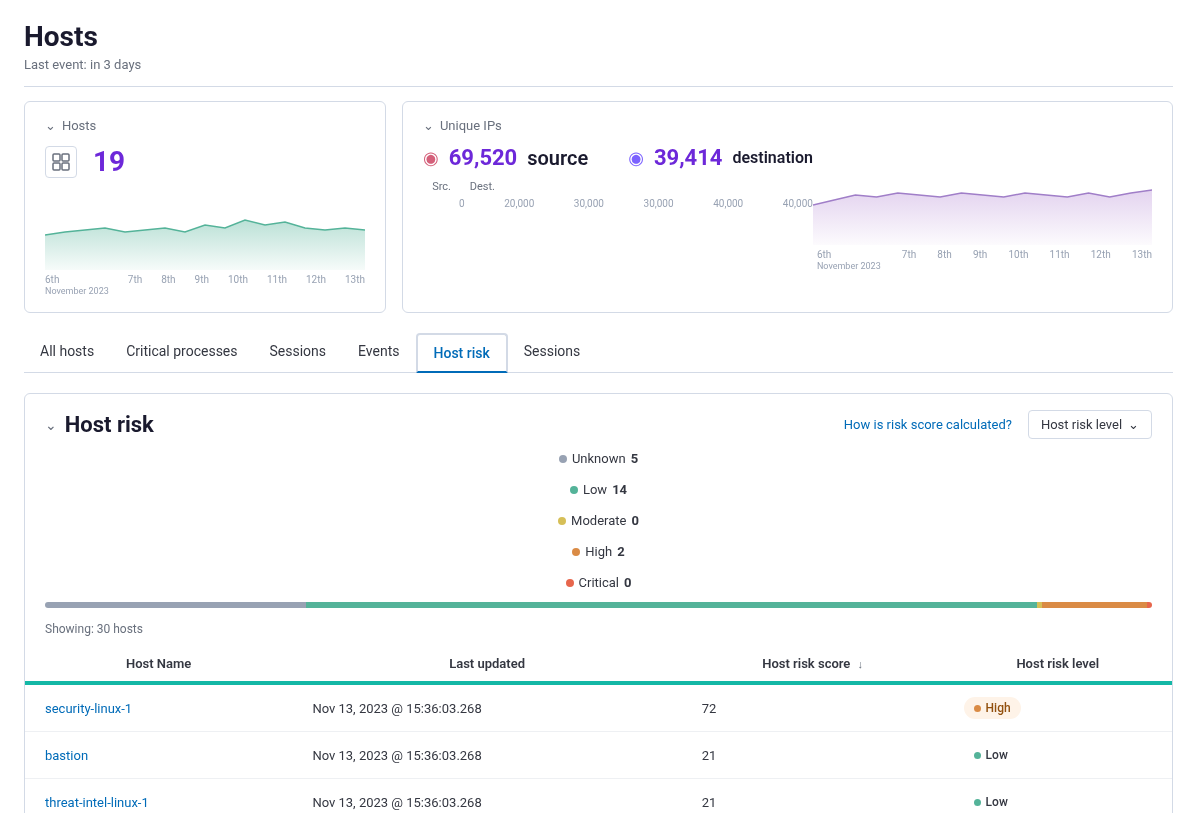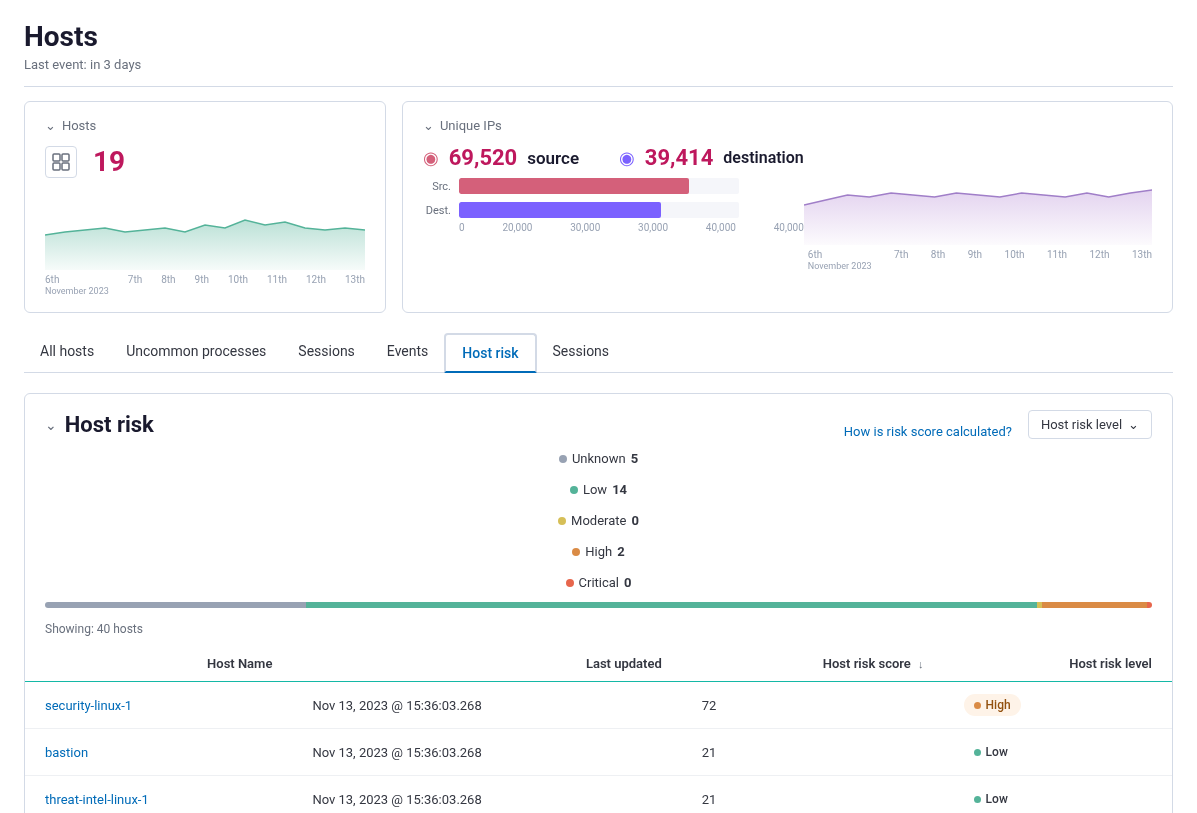--- a/index.html
+++ b/index.html
@@ -13,57 +13,57 @@
     .divider { border: none; border-top: 1px solid #d3dae6; margin: 14px 0; }
 
     
     .stats-row { display: flex; gap: 16px; margin-bottom: 20px; }
     .stats-panel { border: 1px solid #d3dae6; border-radius: 6px; padding: 16px 20px; background: #fff; }
     .stats-panel-left { flex: 0 0 360px; }
     .stats-panel-right { flex: 1; }
     .panel-header { display: flex; align-items: center; gap: 6px; font-size: 13px; color: #69707d; margin-bottom: 12px; }
     .stat-row { display: flex; align-items: center; gap: 16px; margin-bottom: 8px; }
     .stat-icon { width: 32px; height: 32px; border: 1px solid #d3dae6; border-radius: 4px; display: flex; align-items: center; justify-content: center; color: #69707d; font-size: 16px; }
-    .stat-value { font-size: 28px; font-weight: 700; color: #be185d; }
+    .stat-value { font-size: 28px; font-weight: 700; color: #6d28d9; }
     .stat-label { font-size: 18px; font-weight: 600; color: #1a1a2e; }
     
     .unique-ips-row { display: flex; gap: 40px; align-items: center; }
     .unique-ip-item { display: flex; align-items: center; gap: 10px; }
     .ip-icon { color: #d4607a; font-size: 18px; }
     .ip-icon.dest { color: #7b61ff; }
     
     
     .chart-area { margin-top: 12px; }
     .chart-labels { display: flex; justify-content: space-between; font-size: 10px; color: #98a2b3; margin-top: 4px; }
     
     
     svg { display: block; }
 
     
-    .bar-chart-area { display: flex; flex-direction: column; gap: 8px; margin-top: 8px; }
+    .bar-chart-area { display: flex; flex-direction: row; gap: 8px; margin-top: 8px; }
     .bar-row { display: flex; align-items: center; gap: 8px; }
     .bar-label { font-size: 11px; color: #69707d; width: 28px; text-align: right; }
     .bar-track { flex: 1; height: 16px; background: #f5f6fa; border-radius: 2px; overflow: hidden; position: relative; max-width: 280px; }
     .bar-fill { height: 100%; border-radius: 2px; }
     .bar-fill.src { background: #d4607a; width: 82%; }
     .bar-fill.dest { background: #7b61ff; width: 72%; }
     .bar-axis { display: flex; justify-content: space-between; font-size: 10px; color: #98a2b3; margin-top: 4px; padding-left: 36px; }
 
     
     .tabs { display: flex; gap: 0; border-bottom: 1px solid #d3dae6; margin-bottom: 20px; }
     .tab { padding: 10px 16px; font-size: 14px; color: #343741; cursor: pointer; border-bottom: 2px solid transparent; margin-bottom: -1px; }
     .tab.active { color: #006bb8; border-bottom: 2px solid #006bb8; font-weight: 500; border: 2px solid #d3dae6; border-bottom: 2px solid #006bb8; border-radius: 4px 4px 0 0; }
 
     
     .section { border: 1px solid #d3dae6; border-radius: 6px; background: #fff; padding: 0; }
     .section-header { display: flex; align-items: center; justify-content: space-between; padding: 16px 20px 12px; }
     .section-title-row { display: flex; align-items: center; gap: 8px; }
     .section-title { font-size: 22px; font-weight: 700; color: #1a1a2e; }
     .collapse-icon { color: #69707d; font-size: 14px; cursor: pointer; }
-    .section-controls { display: flex; align-items: flex-end; gap: 16px; }
+    .section-controls { display: flex; align-items: center; gap: 16px; }
     .risk-score-link { color: #006bb8; font-size: 13px; cursor: pointer; text-decoration: none; }
     .risk-level-dropdown { display: flex; align-items: center; gap: 6px; padding: 6px 12px; border: 1px solid #d3dae6; border-radius: 4px; font-size: 13px; cursor: pointer; color: #343741; }
     
     
     .risk-legend { display: flex; align-items: center; gap: 16px; padding: 0 20px 12px; justify-content: flex-end; flex-direction: column; }
     .legend-item { display: flex; align-items: center; gap: 5px; font-size: 13px; color: #343741; }
     .legend-dot { width: 8px; height: 8px; border-radius: 50%; }
     .legend-dot.unknown { background: #98a2b3; }
     .legend-dot.low { background: #54b399; }
     .legend-dot.moderate { background: #d6bf57; }
@@ -78,21 +78,21 @@
     .risk-bar-segment.low { background: #54b399; flex: 14; }
     .risk-bar-segment.moderate { background: #d6bf57; flex: 0.1; }
     .risk-bar-segment.high { background: #da8b45; flex: 2; }
     .risk-bar-segment.critical { background: #e7664c; flex: 0.1; }
 
     
     .showing-count { font-size: 12px; color: #69707d; padding: 6px 20px 10px; }
 
     
     .host-table { width: 100%; border-collapse: collapse; }
-    .host-table th { padding: 10px 20px; text-align: right; font-size: 13px; font-weight: 600; color: #343741; border-bottom: 1px solid #14b8a6; background: #fff; }
+    .host-table th { padding: 10px 20px; text-align: center; font-size: 13px; font-weight: 600; color: #343741; border-bottom: 4px solid #14b8a6; background: #fff; }
     .host-table td { padding: 12px 20px; font-size: 13px; color: #343741; border-bottom: 1px solid #eef0f3; }
     .host-table tr:last-child td { border-bottom: none; }
     .host-link { color: #006bb8; text-decoration: none; cursor: pointer; }
     .sort-icon { font-size: 11px; color: #69707d; margin-left: 4px; }
     
     
     .risk-badge { display: inline-flex; align-items: center; gap: 5px; padding: 4px 10px; border-radius: 12px; font-size: 12px; font-weight: 500; }
     .risk-badge.high { background: #fef3e8; color: #92500e; }
     .risk-badge.high .badge-dot { background: #da8b45; }
     .risk-badge.low { background: transparent; color: #343741; }
@@ -165,21 +165,21 @@
       <div class="panel-header">
         <span>⌄</span>
         <span>Unique IPs</span>
       </div>
       <div class="right-panel-inner">
         <div class="bar-section">
           <div class="unique-ips-row">
             <div class="unique-ip-item">
               <span class="ip-icon">◉</span>
               <span class="stat-value" style="font-size:22px">69,520</span>
-              <span class="stat-label" style="font-size:17px">source</span>
+              <span class="stat-label" style="font-size:20px">source</span>
             </div>
             <div class="unique-ip-item">
               <span class="ip-icon dest">◉</span>
               <span class="stat-value" style="font-size:22px">39,414</span>
               <span class="stat-label" style="font-size:16px">destination</span>
             </div>
           </div>
 
           <div class="bar-chart-area">
             <div class="bar-row">
@@ -225,21 +225,21 @@
             <span>12th</span>
             <span>13th</span>
           </div>
         </div>
       </div>
     </div>
   </div>
 
   <div class="tabs">
     <div class="tab">All hosts</div>
-    <div class="tab">Uncommon processes</div>
+    <div class="tab">Critical processes</div>
     <div class="tab">Sessions</div>
     <div class="tab">Events</div>
     <div class="tab active">Host risk</div>
     <div class="tab">Sessions</div>
   </div>
 
   <div class="section">
 
     <div class="section-header">
       <div class="section-title-row">
@@ -284,21 +284,21 @@
     </div>
 
     <div class="risk-bar">
       <div class="risk-bar-segment unknown"></div>
       <div class="risk-bar-segment low"></div>
       <div class="risk-bar-segment moderate"></div>
       <div class="risk-bar-segment high"></div>
       <div class="risk-bar-segment critical"></div>
     </div>
 
-    <div class="showing-count">Showing: 40 hosts</div>
+    <div class="showing-count">Showing: 30 hosts</div>
 
     <table class="host-table">
       <thead>
         <tr>
           <th>Host Name</th>
           <th>Last updated</th>
           <th>
             <span>Host risk score</span>
             <span class="sort-icon">↓</span>
           </th>

